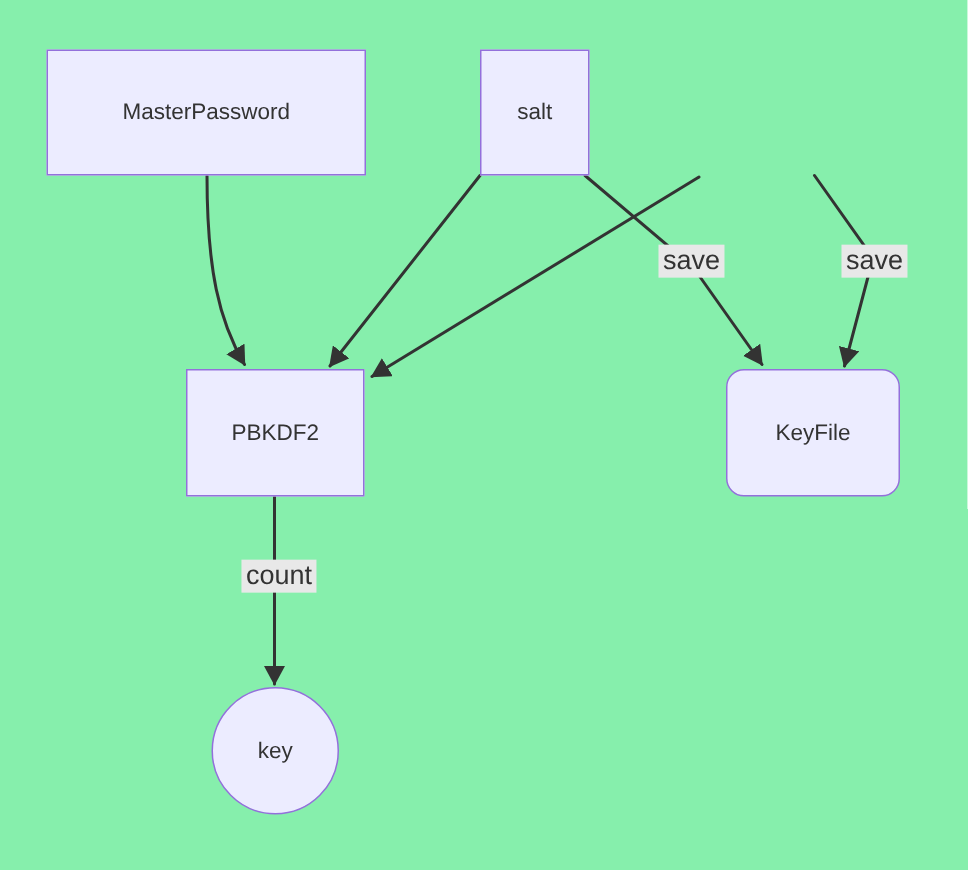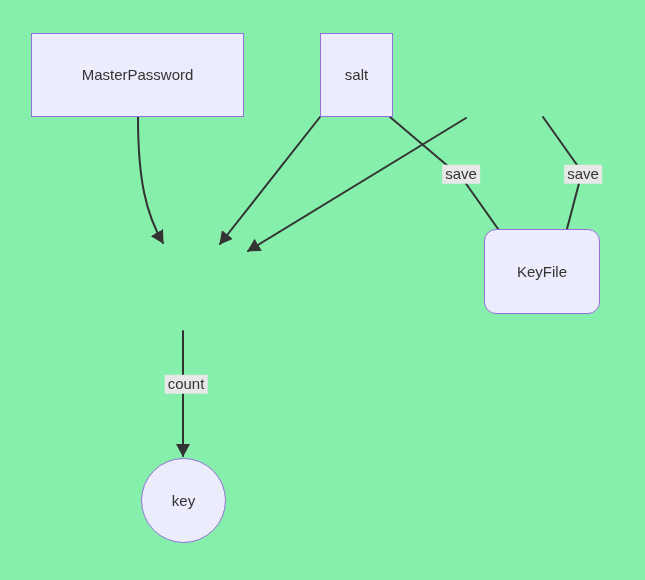--- a/index.html
+++ b/index.html
@@ -34,28 +34,28 @@
     font-size: 15px;
     line-height: 1.2;
     text-align: center;
   }
   .node.rounded { border-radius: 12px; }
   .node.circle  { border-radius: 50%; text-align: center; }
   .node-masterpassword { left: 31px;  top: 33px;  width: 213px; height: 84px; }
   .node-salt           { left: 320px; top: 33px;  width: 73px;  height: 84px; }
   .node-count          { left: 466px; top: 33px;  width: 96px;  height: 84px; }
   .node-pbkdf2         { left: 124px; top: 246px; width: 119px; height: 85px; }
-  .node-keyfile        { left: 484px; top: 229px; width: 116px; height: 85px; }
+  .node-keyfile        { left: 484px; top: 246px; width: 116px; height: 85px; }
   .node-key            { left: 141px; top: 458px; width: 85px;  height: 85px; }
   .edge-label {
     position: absolute;
     transform: translate(-50%, -50%);
     background: #e8e8e8;
     color: #333333;
-    font-size: 15px;
+    font-size: 18px;
     line-height: 1.1;
     padding: 1px 3px;
     white-space: nowrap;
   }
   .edge-label-save1  { left: 461px; top: 174px; }
   .edge-label-save2  { left: 583px; top: 174px; }
   .edge-label-derive { left: 186px; top: 384px; }
 </style>
 </head>
 <body>
@@ -80,20 +80,23 @@
 
   <div class="node node-masterpassword">
     <span>MasterPassword</span>
   </div>
 
   <div class="node node-salt">
     <span>salt</span>
   </div>
 
 
+  <div class="node node-pbkdf2">
+    <span>PBKDF2</span>
+  </div>
 
   <div class="node rounded node-keyfile">
     <span>KeyFile</span>
   </div>
 
   <div class="node circle node-key">
     <span>key</span>
   </div>
 
   <div class="edge-label edge-label-save1">save</div>

